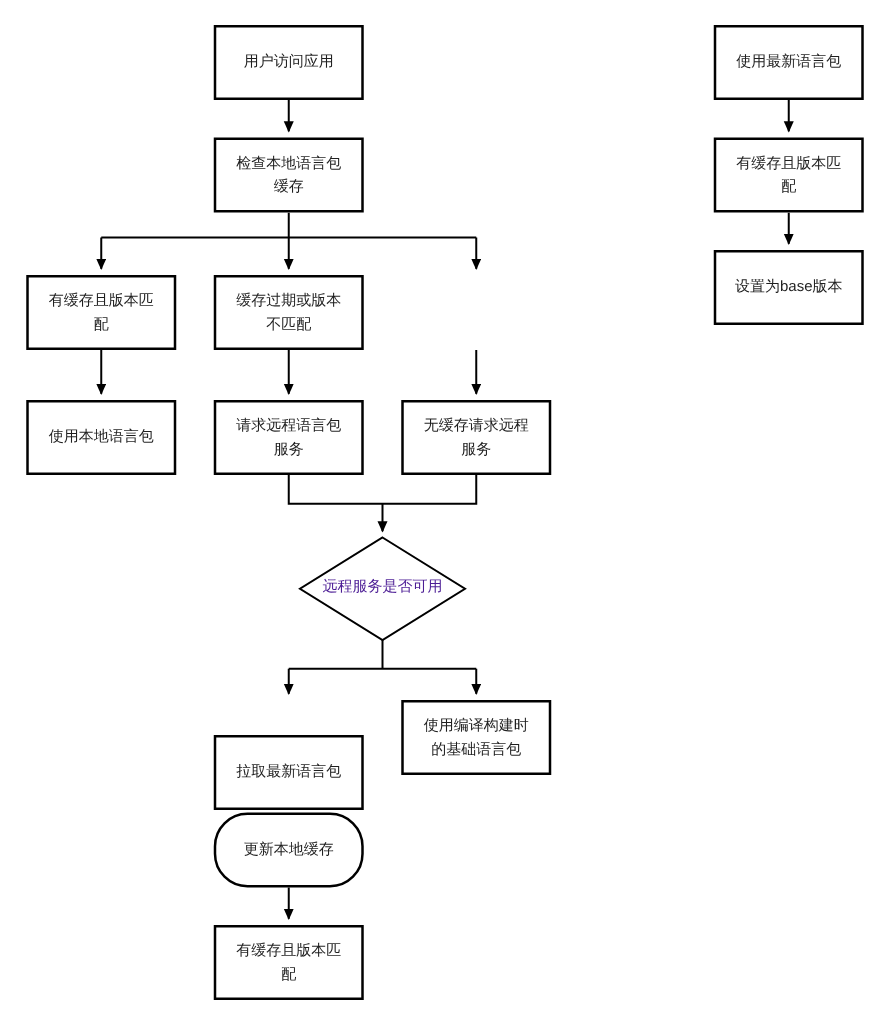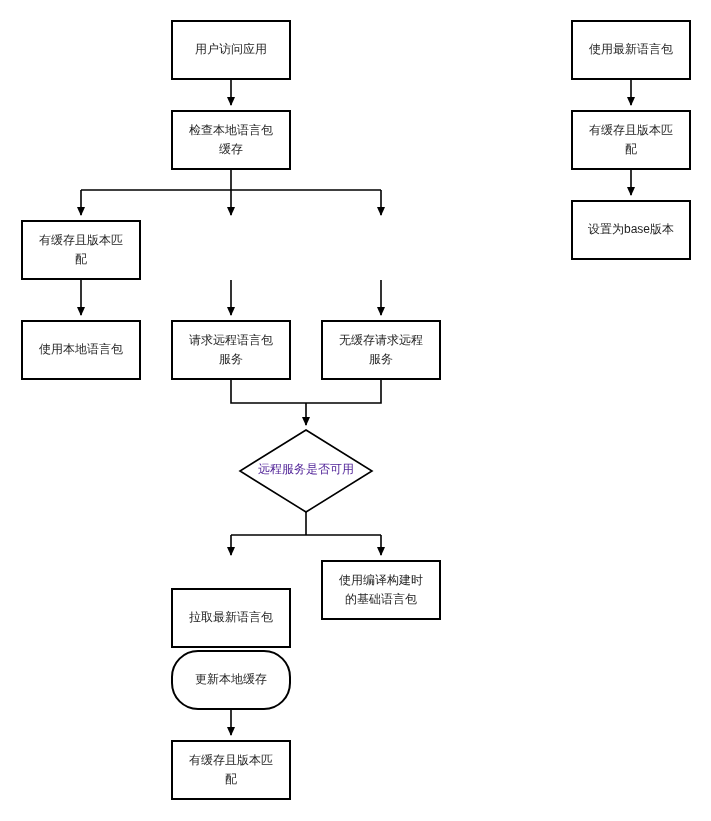--- a/index.html
+++ b/index.html
@@ -100,20 +100,21 @@
     <path class="w" d="M231,710 V735" marker-end="url(#ah)"></path>
 
     <path class="w" d="M631,80 V105" marker-end="url(#ah)"></path>
     <path class="w" d="M631,170 V195" marker-end="url(#ah)"></path>
   </svg>
 
   <div class="node" style="left:171px; top:20px;">用户访问应用</div>
   <div class="node" style="left:171px; top:110px;">检查本地语言包缓存</div>
 
   <div class="node" style="left:21px;  top:220px;">有缓存且版本匹配</div>
+  <div class="node" style="left:171px; top:220px;">缓存过期或版本不匹配</div>
 
   <div class="node" style="left:21px;  top:320px;">使用本地语言包</div>
   <div class="node" style="left:171px; top:320px;">请求远程语言包服务</div>
   <div class="node" style="left:321px; top:320px;">无缓存请求远程服务</div>
 
   <div class="diamond-label">远程服务是否可用</div>
 
   <div class="node" style="left:171px; top:588px;">拉取最新语言包</div>
   <div class="node" style="left:321px; top:560px;">使用编译构建时的基础语言包</div>
 

